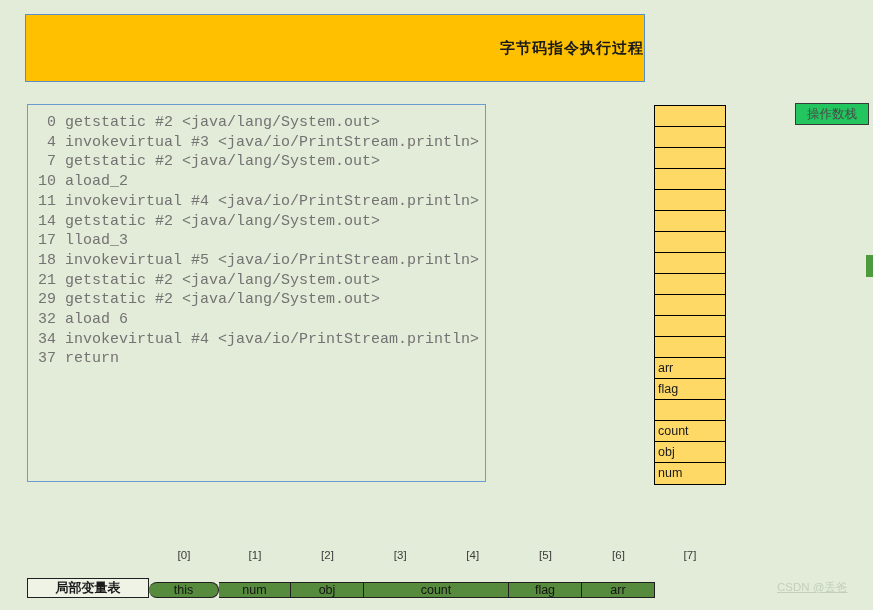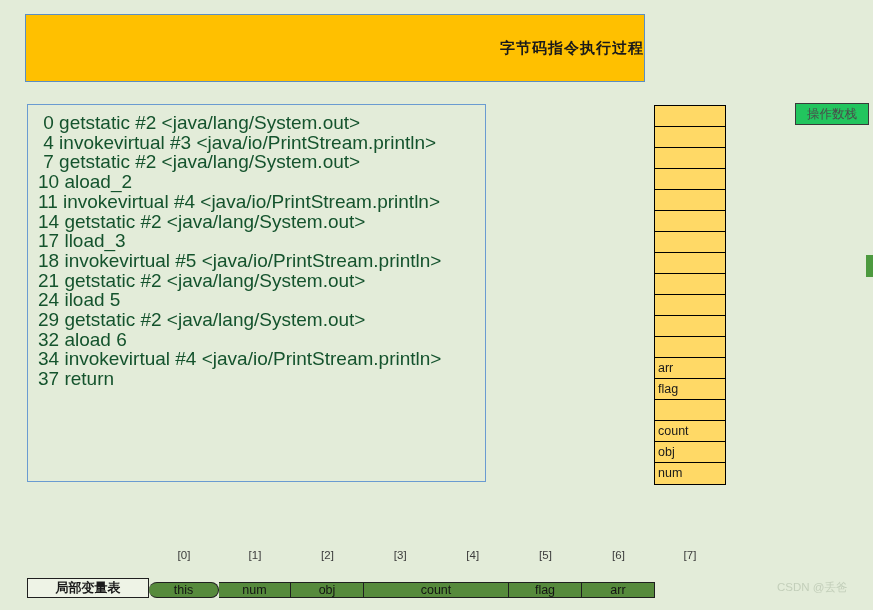--- a/index.html
+++ b/index.html
@@ -47,25 +47,25 @@
     left: 27px;
     top: 104px;
     width: 459px;
     height: 378px;
     background: #e3ecd9;
     border: 1px solid #6a9bd1;
     box-sizing: border-box;
     padding: 8px 10px 0 10px;
   }
   .code-line {
-    font-size: 19px;
+    font-size: 15px;
     line-height: 19.7px;
-    color: #14532d;
+    color: #737373;
     white-space: pre;
-    font-family: Liberation Sans, sans-serif;
+    font-family: Liberation Mono, monospace;
   }
 
   
   .stack-column {
     position: absolute;
     left: 654px;
     top: 105px;
     width: 72px;
     border: 1px solid #000000;
     box-sizing: border-box;
@@ -168,20 +168,21 @@
   }
 
   
   .watermark {
     position: absolute;
     left: 777px;
     top: 580px;
     font-size: 11.5px;
     color: #c3cfba;
     white-space: nowrap;
+    text-decoration: underline;
   }
 </style>
 </head>
 <body>
 
 <div id="stage">
 
   <div class="title-banner">
     <span class="title-text">字节码指令执行过程</span>
   </div>
@@ -189,21 +190,20 @@
   <div class="code-panel" id="code-panel">
       <div class="code-line"> 0 getstatic #2 &lt;java/lang/System.out&gt;</div>
       <div class="code-line"> 4 invokevirtual #3 &lt;java/io/PrintStream.println&gt;</div>
       <div class="code-line"> 7 getstatic #2 &lt;java/lang/System.out&gt;</div>
       <div class="code-line">10 aload_2</div>
       <div class="code-line">11 invokevirtual #4 &lt;java/io/PrintStream.println&gt;</div>
       <div class="code-line">14 getstatic #2 &lt;java/lang/System.out&gt;</div>
       <div class="code-line">17 lload_3</div>
       <div class="code-line">18 invokevirtual #5 &lt;java/io/PrintStream.println&gt;</div>
       <div class="code-line">21 getstatic #2 &lt;java/lang/System.out&gt;</div>
-      <div class="code-line">24 iload 5</div>
       <div class="code-line">29 getstatic #2 &lt;java/lang/System.out&gt;</div>
       <div class="code-line">32 aload 6</div>
       <div class="code-line">34 invokevirtual #4 &lt;java/io/PrintStream.println&gt;</div>
       <div class="code-line">37 return</div>
     </div>
 
   <div class="stack-column" id="stack-column">
       <div class="stack-cell"></div>
       <div class="stack-cell"></div>
       <div class="stack-cell"></div>

